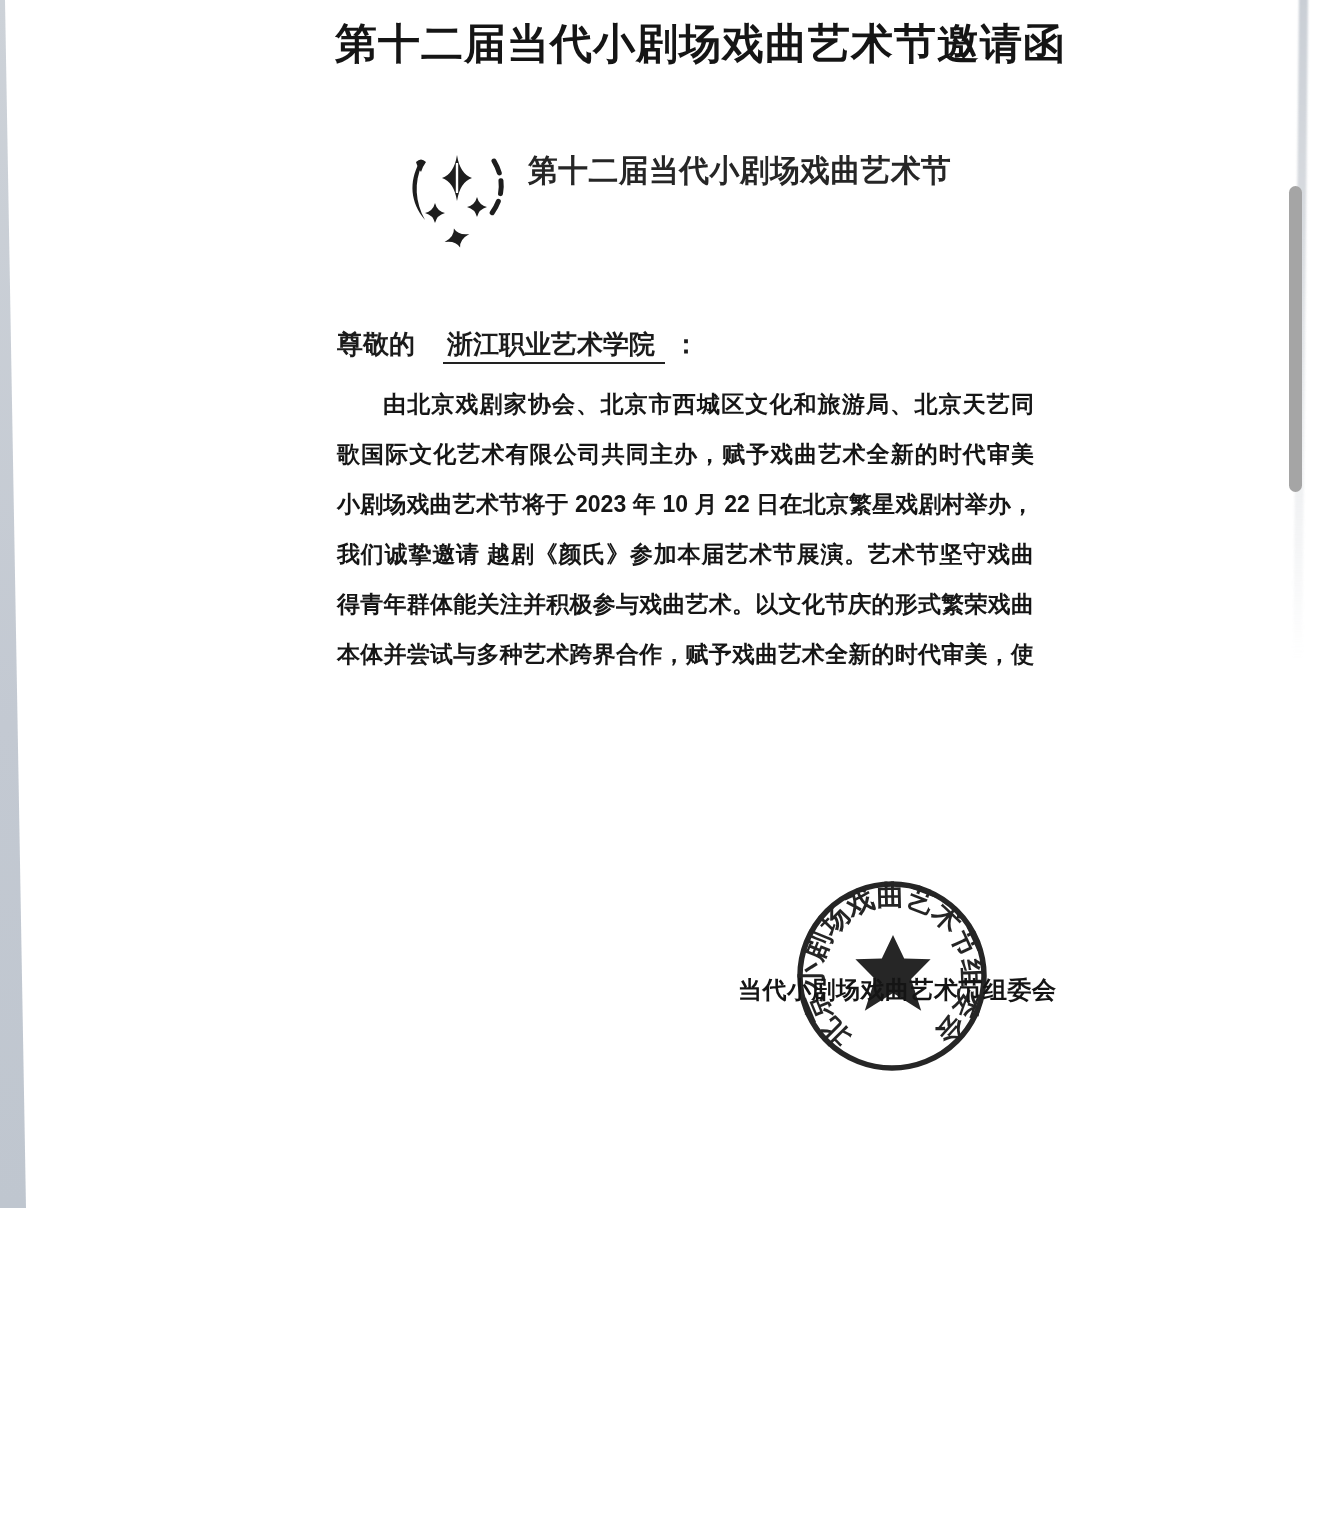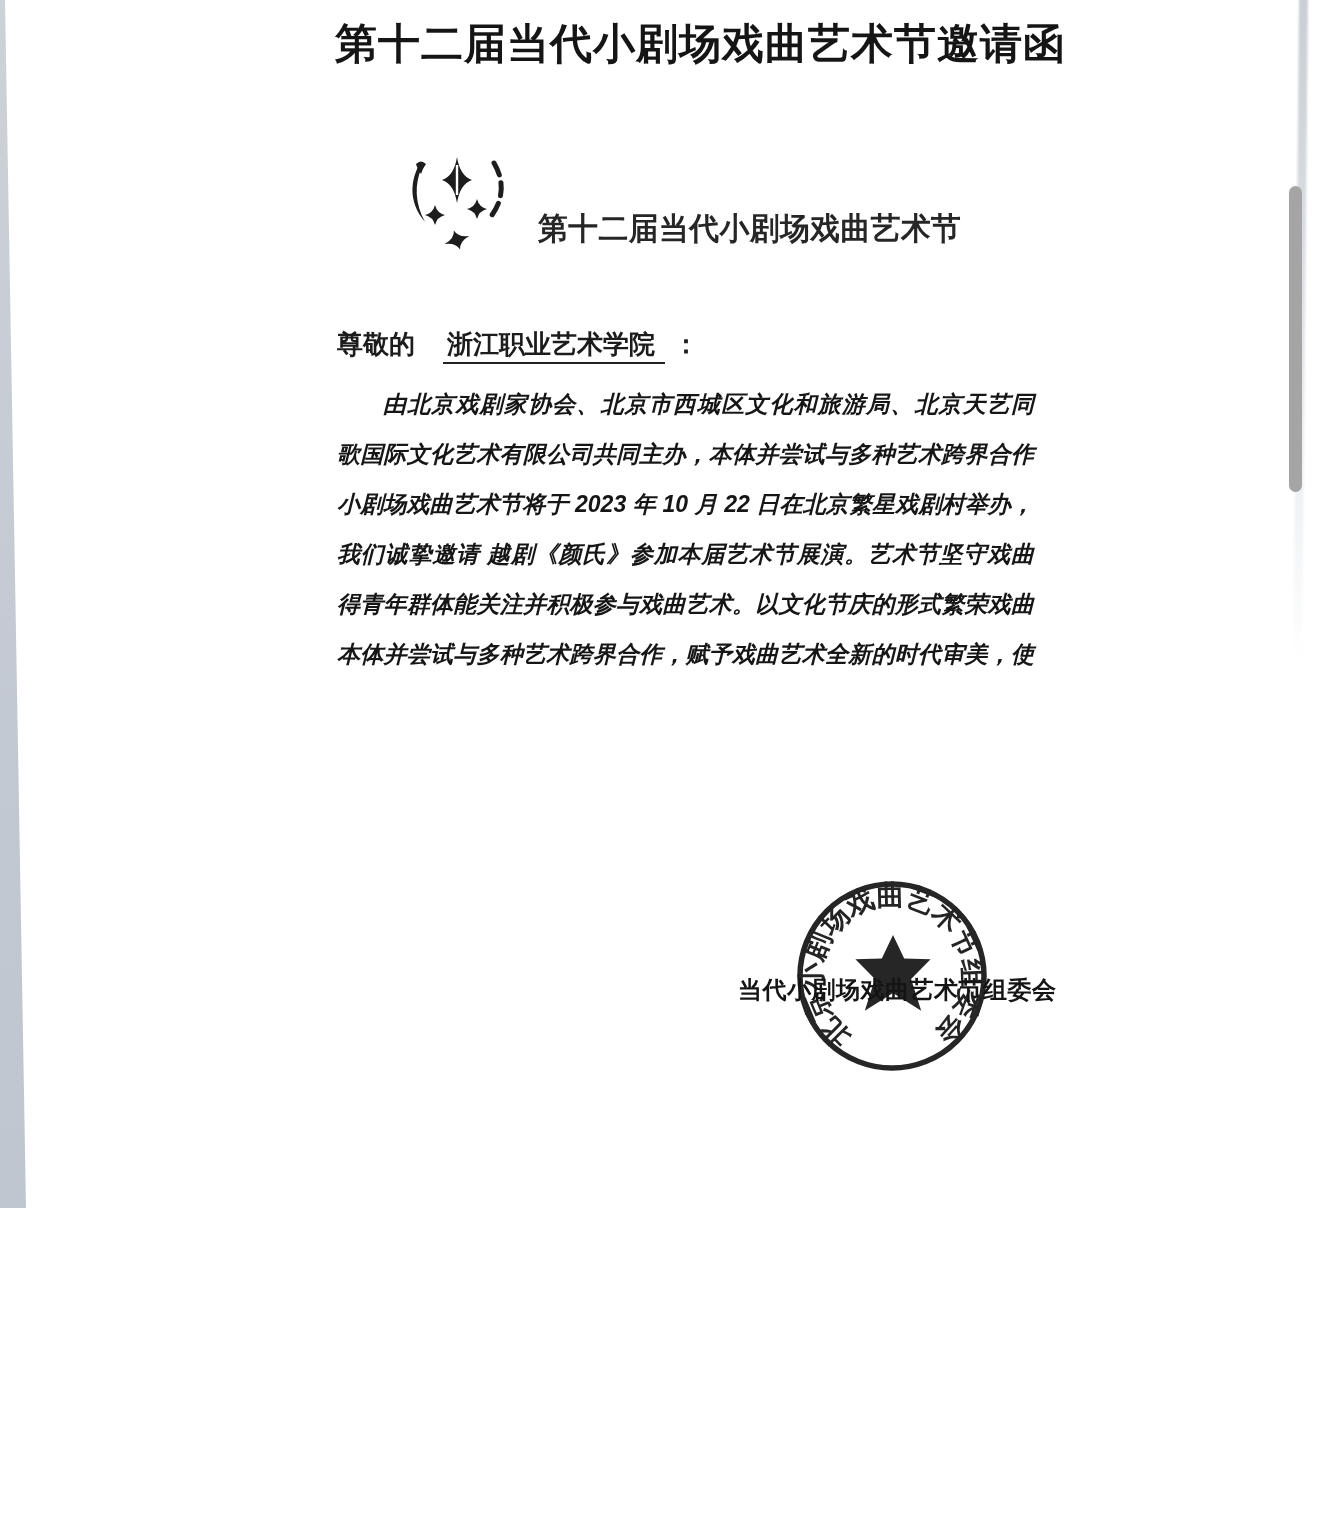--- a/index.html
+++ b/index.html
@@ -28,37 +28,37 @@
   
   .doc-title {
     position:absolute; left:335px; top:16px; width:712px;
     text-align:center; font-family:"Liberation Serif","DejaVu Serif",serif;
     font-weight:bold; font-size:42px; letter-spacing:1px; color:#151515;
     white-space:nowrap;
   }
   
   .logo-row {
     position:absolute; left:404px; top:150px; height:100px;
-    display:flex; align-items:flex-end; gap:26px;
+    display:flex; align-items:flex-start; gap:16px;
   }
   .logo-mark { width:108px; height:98px; flex:0 0 auto; }
   .logo-text {
     font-size:31px; font-weight:700; letter-spacing:0.5px; color:#262626;
     white-space:nowrap; transform:scaleX(0.96); transform-origin:left center;
   }
   
   .salutation {
     position:absolute; left:337px; top:327px; font-size:26px; font-weight:600;
     color:#1c1c1c; white-space:nowrap;
   }
   .recipient {
     border-bottom:2px solid #222; padding:0 10px 3px 4px; margin-left:28px;
   }
   .sal-colon { margin-left:8px; }
-  .letter-body { position:absolute; left:337px; top:379px; width:697px;font-style:italic; }
+  .letter-body { position:absolute; left:337px; top:379px; width:697px; }
   .bline {
     height:50px; line-height:50px; font-size:23px; font-weight:600; color:#161616;
     text-align:justify; text-align-last:justify; white-space:nowrap;
   }
   .bline.first { text-indent:2em; }
   .bline.last  { text-align-last:left; }
   
   .signature {
     position:absolute; left:738px; top:974px; width:330px;
     font-size:24px; font-weight:600; letter-spacing:0.5px; color:#141414;
@@ -101,21 +101,21 @@
     </span>
     <span class="logo-text">第十二届当代小剧场戏曲艺术节</span>
   </div>
 
   <div class="salutation">
     <span>尊敬的</span><span class="recipient">浙江职业艺术学院</span><span class="sal-colon">：</span>
   </div>
 
   <div class="letter-body">
     <div class="bline first">由北京戏剧家协会、北京市西城区文化和旅游局、北京天艺同</div>
-    <div class="bline">歌国际文化艺术有限公司共同主办，本体并尝试与多种艺术跨界合作</div>
+    <div class="bline">歌国际文化艺术有限公司共同主办，赋予戏曲艺术全新的时代审美</div>
     <div class="bline">小剧场戏曲艺术节将于 2023 年 10 月 22 日在北京繁星戏剧村举办，</div>
     <div class="bline">我们诚挚邀请 越剧《颜氏》参加本届艺术节展演。艺术节坚守戏曲</div>
     <div class="bline">得青年群体能关注并积极参与戏曲艺术。以文化节庆的形式繁荣戏曲</div>
     <div class="bline">本体并尝试与多种艺术跨界合作，赋予戏曲艺术全新的时代审美，使</div>
   </div>
 
   <div class="stamp">
     <svg width="196" height="196" viewBox="-98 -98 196 196" xmlns="http://www.w3.org/2000/svg">
       <circle cx="0" cy="0" r="92" fill="none" stroke="#161616" stroke-width="5.5"></circle>
 

